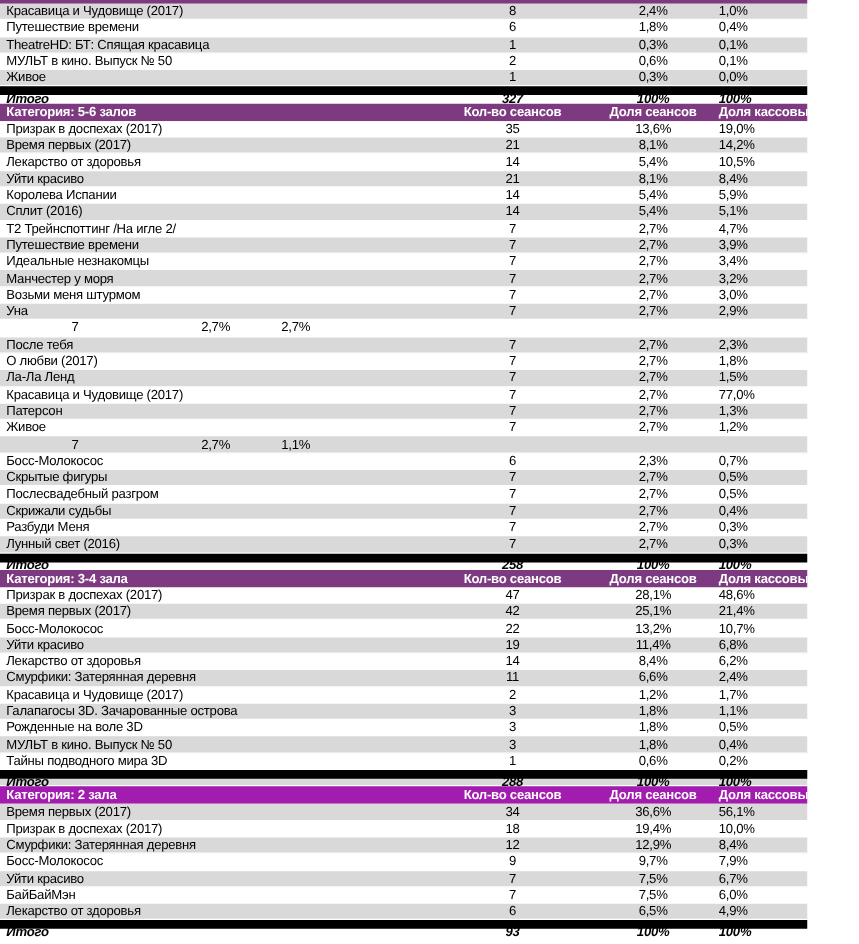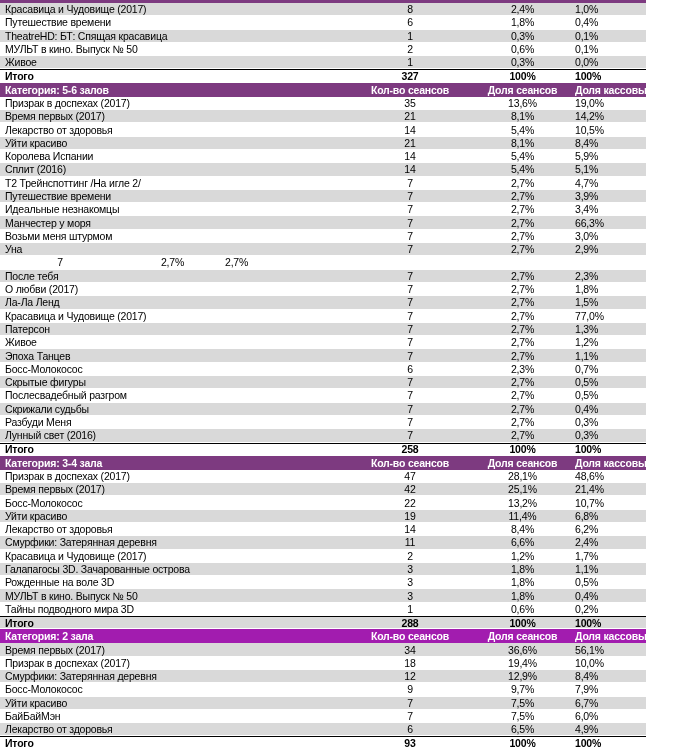--- a/index.html
+++ b/index.html
@@ -20,21 +20,21 @@
     color:#fff;font-weight:bold;
   }
   .row{
     display:flex;align-items:center;
     height:13.3px;
     box-sizing:border-box;
     border-bottom:1px solid #ffffff;
     background:#fff;
   }
   .row.shaded{background:#d9d9d9;}
-  .row.total{font-weight:bold;border-top:1px solid #4c1d95;}
+  .row.total{font-weight:bold;border-top:7px solid #4c1d95;font-style:italic;}
   .c-name{flex:0 0 350px;box-sizing:border-box;padding-left:5px;white-space:nowrap;overflow:hidden;}
   .c-count{flex:0 0 120px;text-align:center;white-space:nowrap;}
   .c-share{flex:0 0 105px;text-align:center;white-space:nowrap;}
   .c-box{flex:0 0 112px;text-align:left;white-space:nowrap;}
 </style>
 </head>
 <body>
 
 <div class="doc">
   <div class="band-remnant" style="background: rgb(125, 58, 128);"></div>
@@ -132,21 +132,21 @@
       <div class="row">
         <div class="c-name">Идеальные незнакомцы</div>
         <div class="c-count">7</div>
         <div class="c-share">2,7%</div>
         <div class="c-box">3,4%</div>
       </div>
       <div class="row shaded">
         <div class="c-name">Манчестер у моря</div>
         <div class="c-count">7</div>
         <div class="c-share">2,7%</div>
-        <div class="c-box">66,3%</div>
+        <div class="c-box">3,2%</div>
       </div>
       <div class="row">
         <div class="c-name">Возьми меня штурмом</div>
         <div class="c-count">7</div>
         <div class="c-share">2,7%</div>
         <div class="c-box">3,0%</div>
       </div>
       <div class="row shaded">
         <div class="c-name">Уна</div>
         <div class="c-count">7</div>
@@ -188,21 +188,20 @@
         <div class="c-share">2,7%</div>
         <div class="c-box">1,3%</div>
       </div>
       <div class="row">
         <div class="c-name">Живое</div>
         <div class="c-count">7</div>
         <div class="c-share">2,7%</div>
         <div class="c-box">1,2%</div>
       </div>
       <div class="row shaded">
-        <div class="c-name">Эпоха Танцев</div>
         <div class="c-count">7</div>
         <div class="c-share">2,7%</div>
         <div class="c-box">1,1%</div>
       </div>
       <div class="row">
         <div class="c-name">Босс-Молокосос</div>
         <div class="c-count">6</div>
         <div class="c-share">2,3%</div>
         <div class="c-box">0,7%</div>
       </div>

